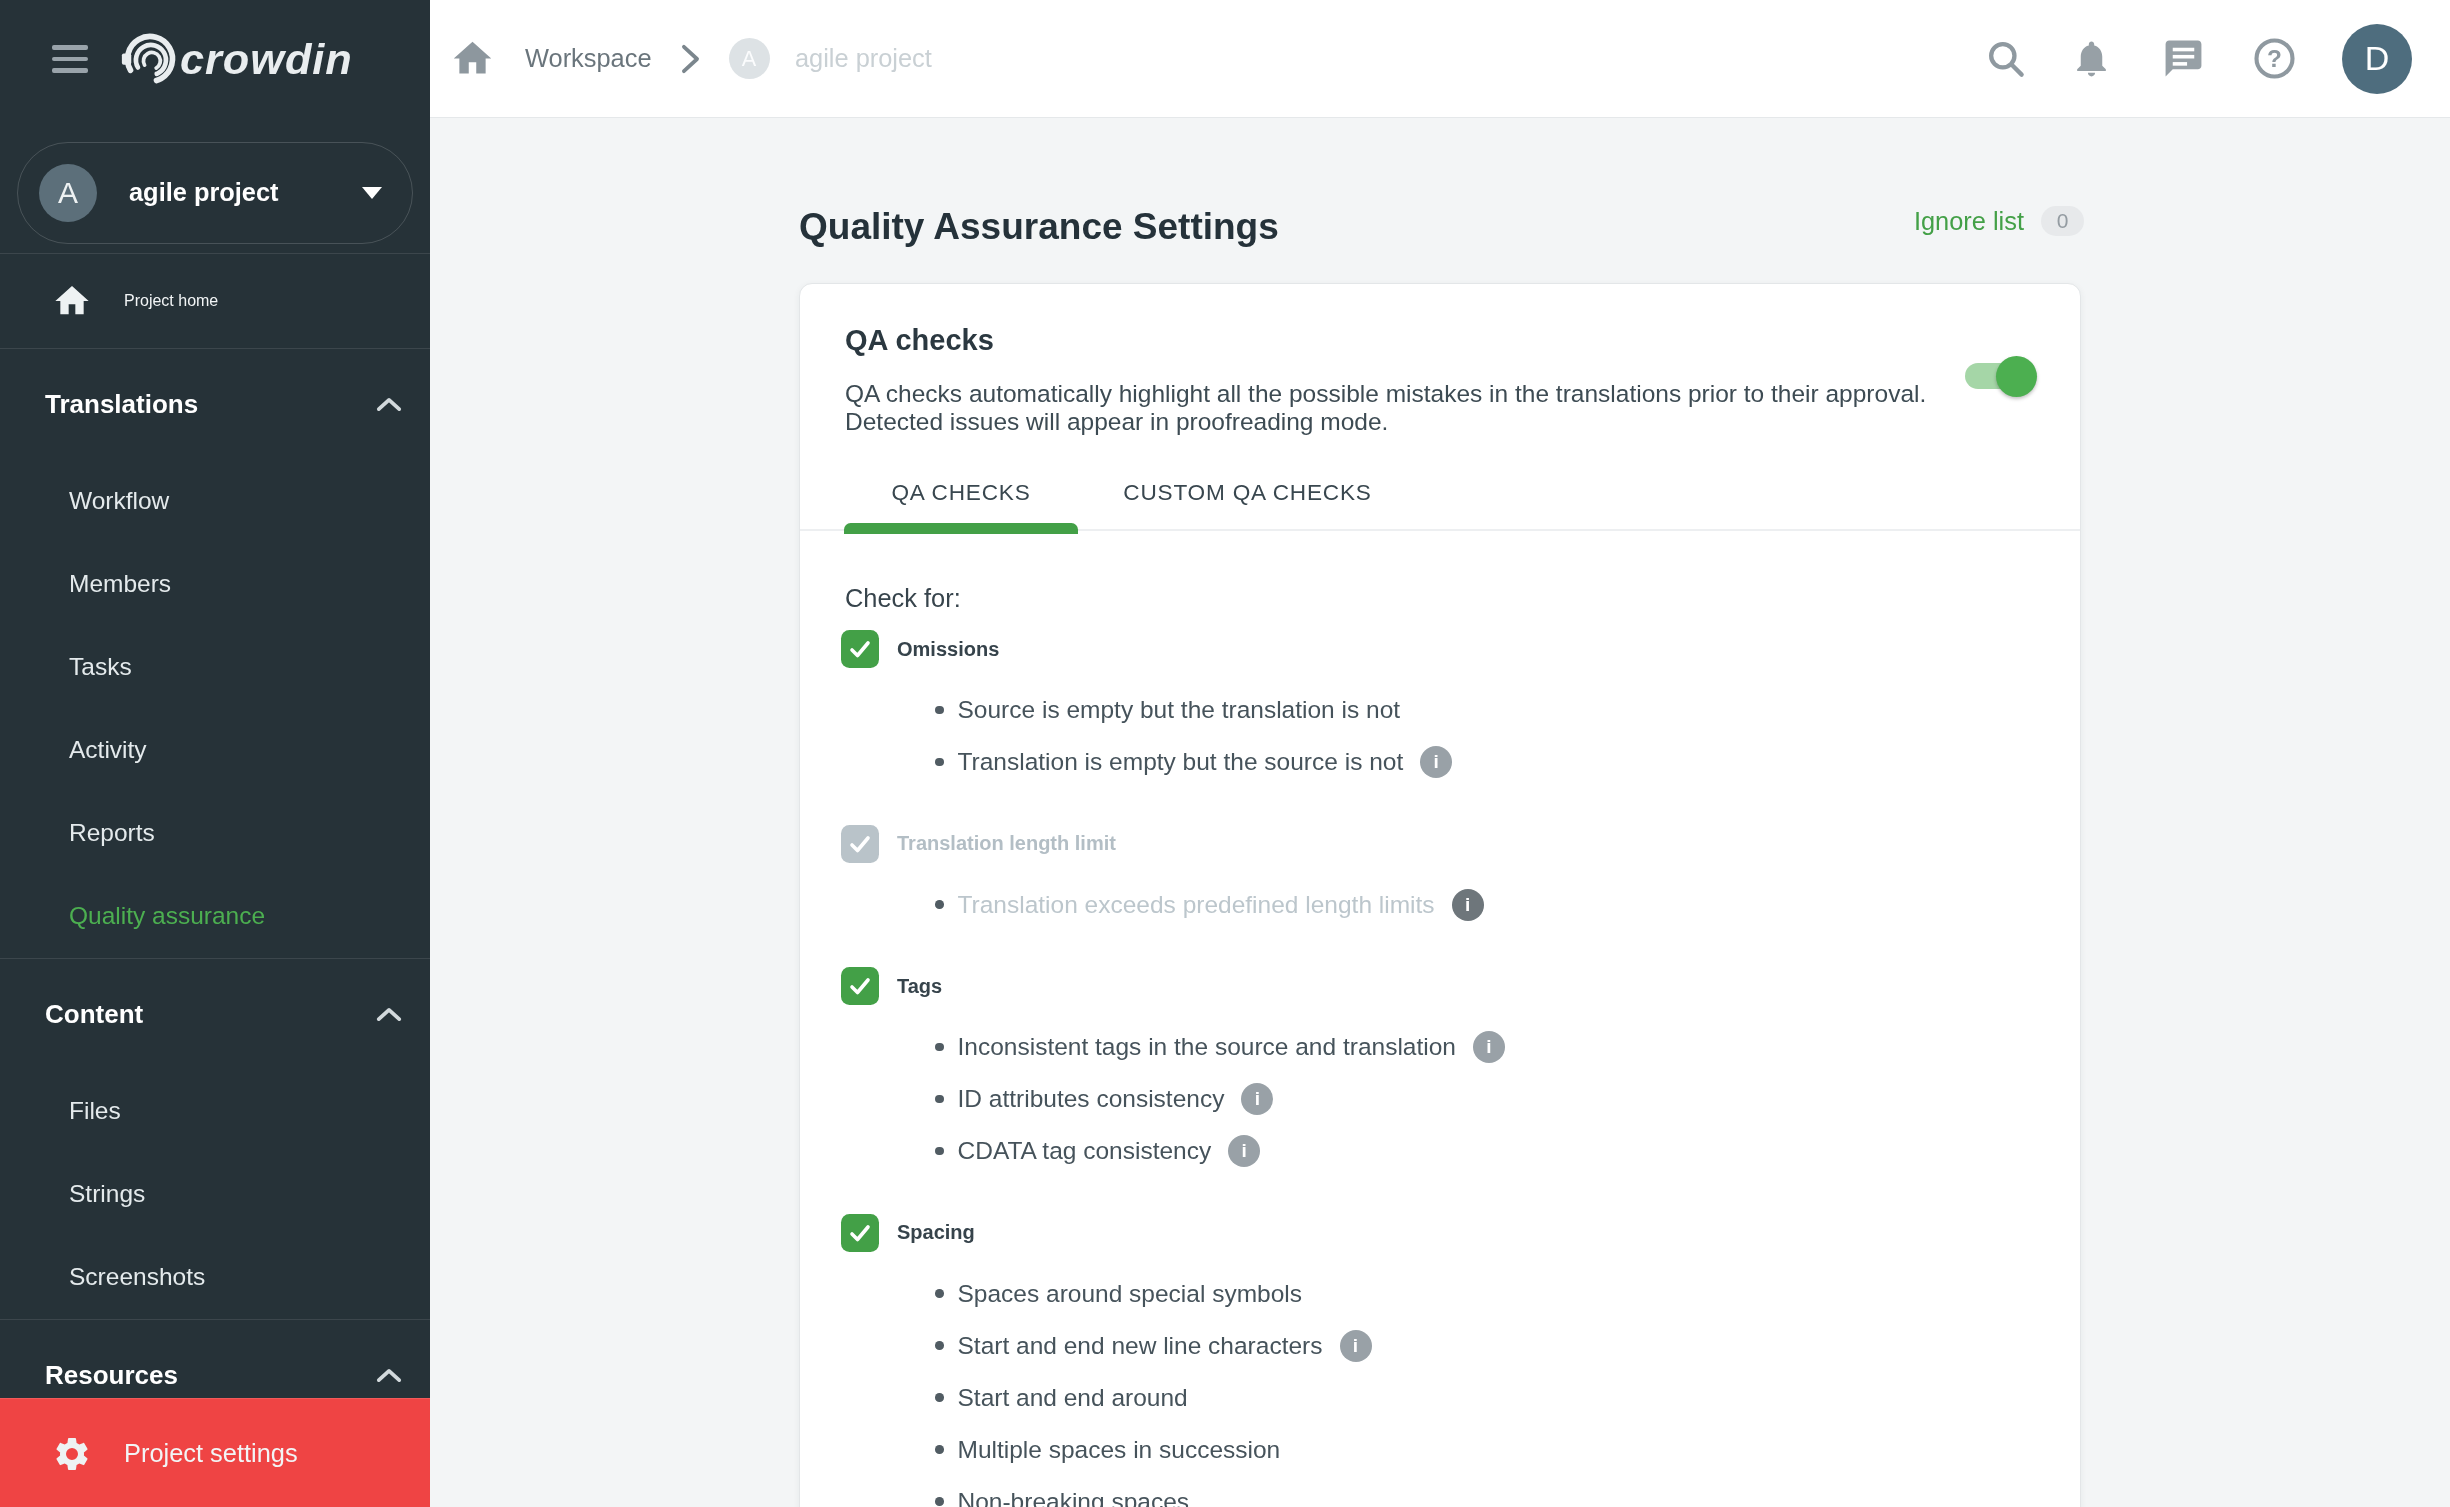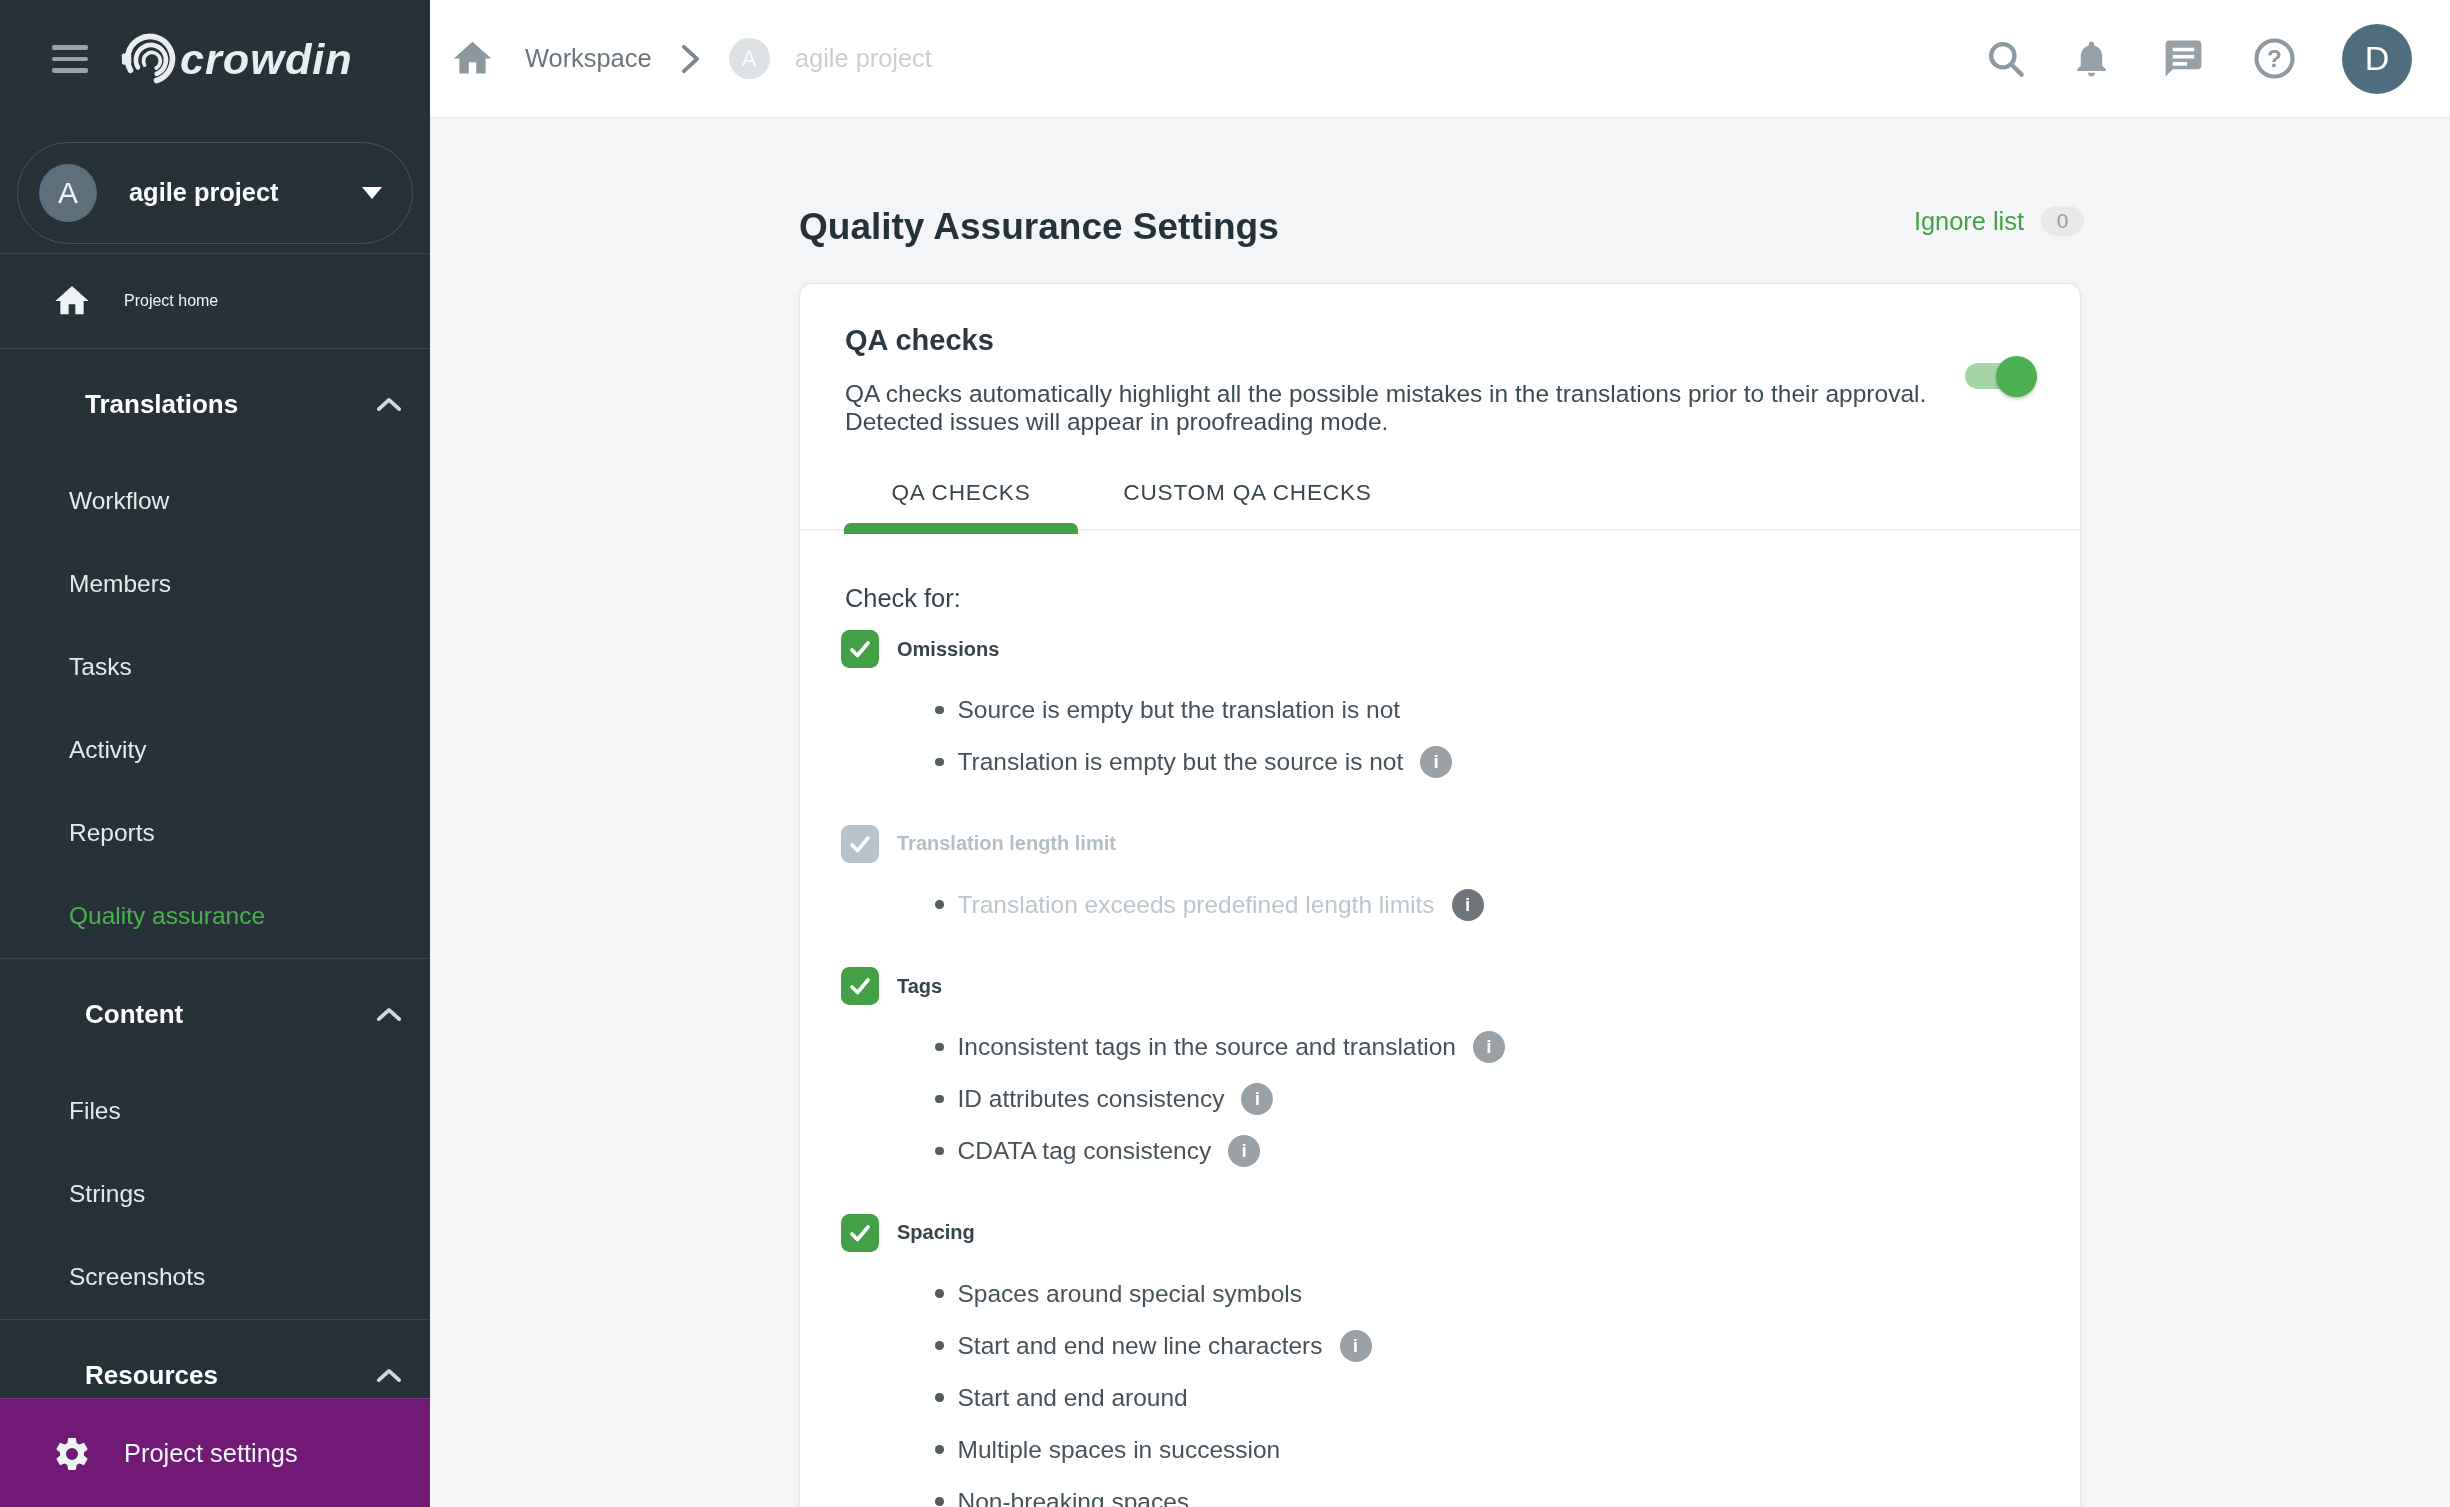--- a/index.html
+++ b/index.html
@@ -20,28 +20,28 @@
             display:flex;align-items:center;justify-content:center;font-size:30px;font-weight:400;}
   .selector .name{margin-left:32px;font-size:25.4px;font-weight:700;color:#fff;}
   .caret-down{margin-left:auto;width:0;height:0;border-left:10.4px solid transparent;
             border-right:10.4px solid transparent;border-top:12.3px solid #fff;}
 
   .sb-divider{border-top:1.9px solid rgba(255,255,255,.10);margin-top:9.4px;}
   .sb-home{height:94px;display:flex;align-items:center;padding-left:52px;cursor:pointer;}
   .sb-home .lbl{margin-left:32px;font-size:16px;color:#f2f5f6;}
 
   .sb-section-divider{border-top:1.9px solid rgba(255,255,255,.10);}
-  .sb-section-header{height:111px;display:flex;align-items:center;padding:0 28px 0 45px;margin-left:40px;}
+  .sb-section-header{height:111px;display:flex;align-items:center;padding:0 28px 0 45px;}
   .sb-section-header .lbl{font-size:26px;font-weight:700;color:#fff;}
   .sb-section-header .chev{margin-left:auto;}
   .sb-item{height:83px;display:flex;align-items:center;padding-left:69px;font-size:24.5px;
            color:#e4eaec;cursor:pointer;}
   .sb-item.active{color:#4caf50;}
 
-  .sb-footer{position:absolute;left:0;right:0;bottom:0;height:110px;background:#701a75;
+  .sb-footer{position:absolute;left:0;right:0;bottom:0;height:110px;background:#ef4444;
              border-top:1.9px solid rgba(255,255,255,.12);display:flex;align-items:center;
              padding-left:52px;cursor:pointer;}
   .sb-footer .lbl{margin-left:32px;font-size:25.4px;color:#f2f5f6;}
 
   
   .topbar{position:absolute;left:430px;top:0;width:2020px;height:118px;background:#fff;
           border-bottom:1.9px solid #e5e8ea;display:flex;align-items:center;padding:0 38px 0 20px;}
   .crumb-home{display:flex;align-items:center;cursor:pointer;}
   .crumb-label{margin-left:30px;font-size:25.4px;color:#6a757c;cursor:pointer;}
   .crumb-sep{margin:0 28px;display:flex;align-items:center;}

